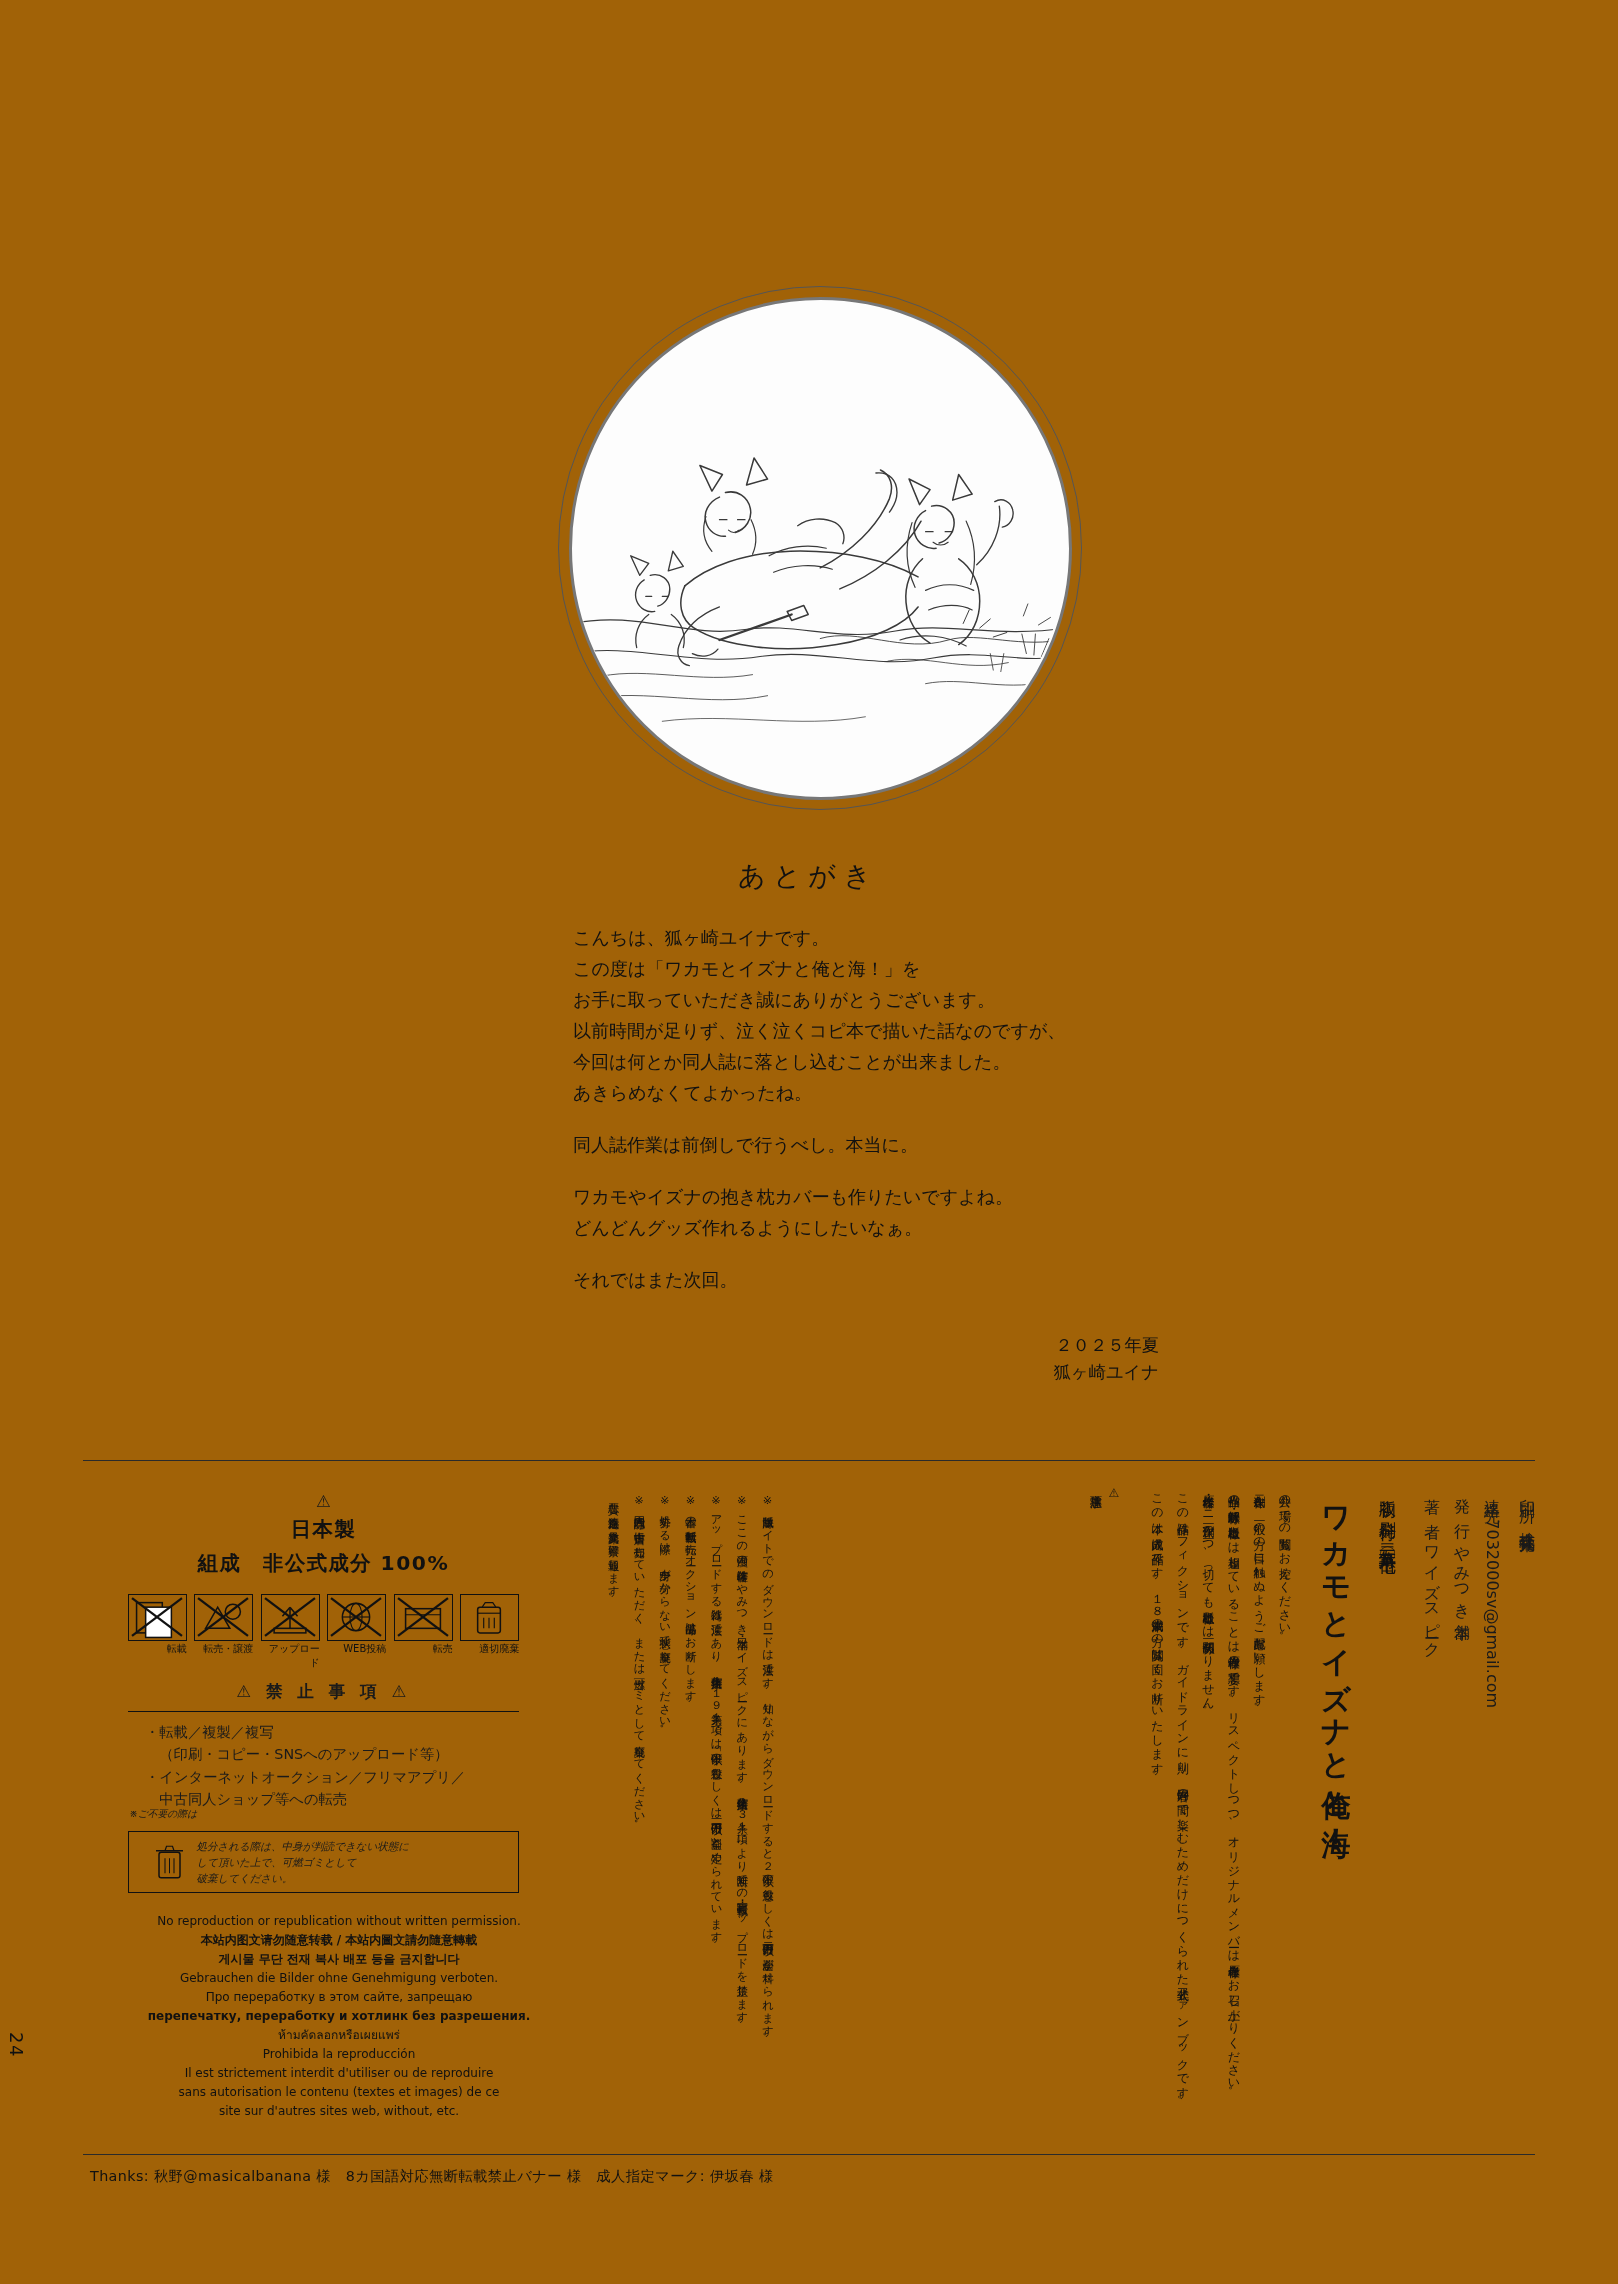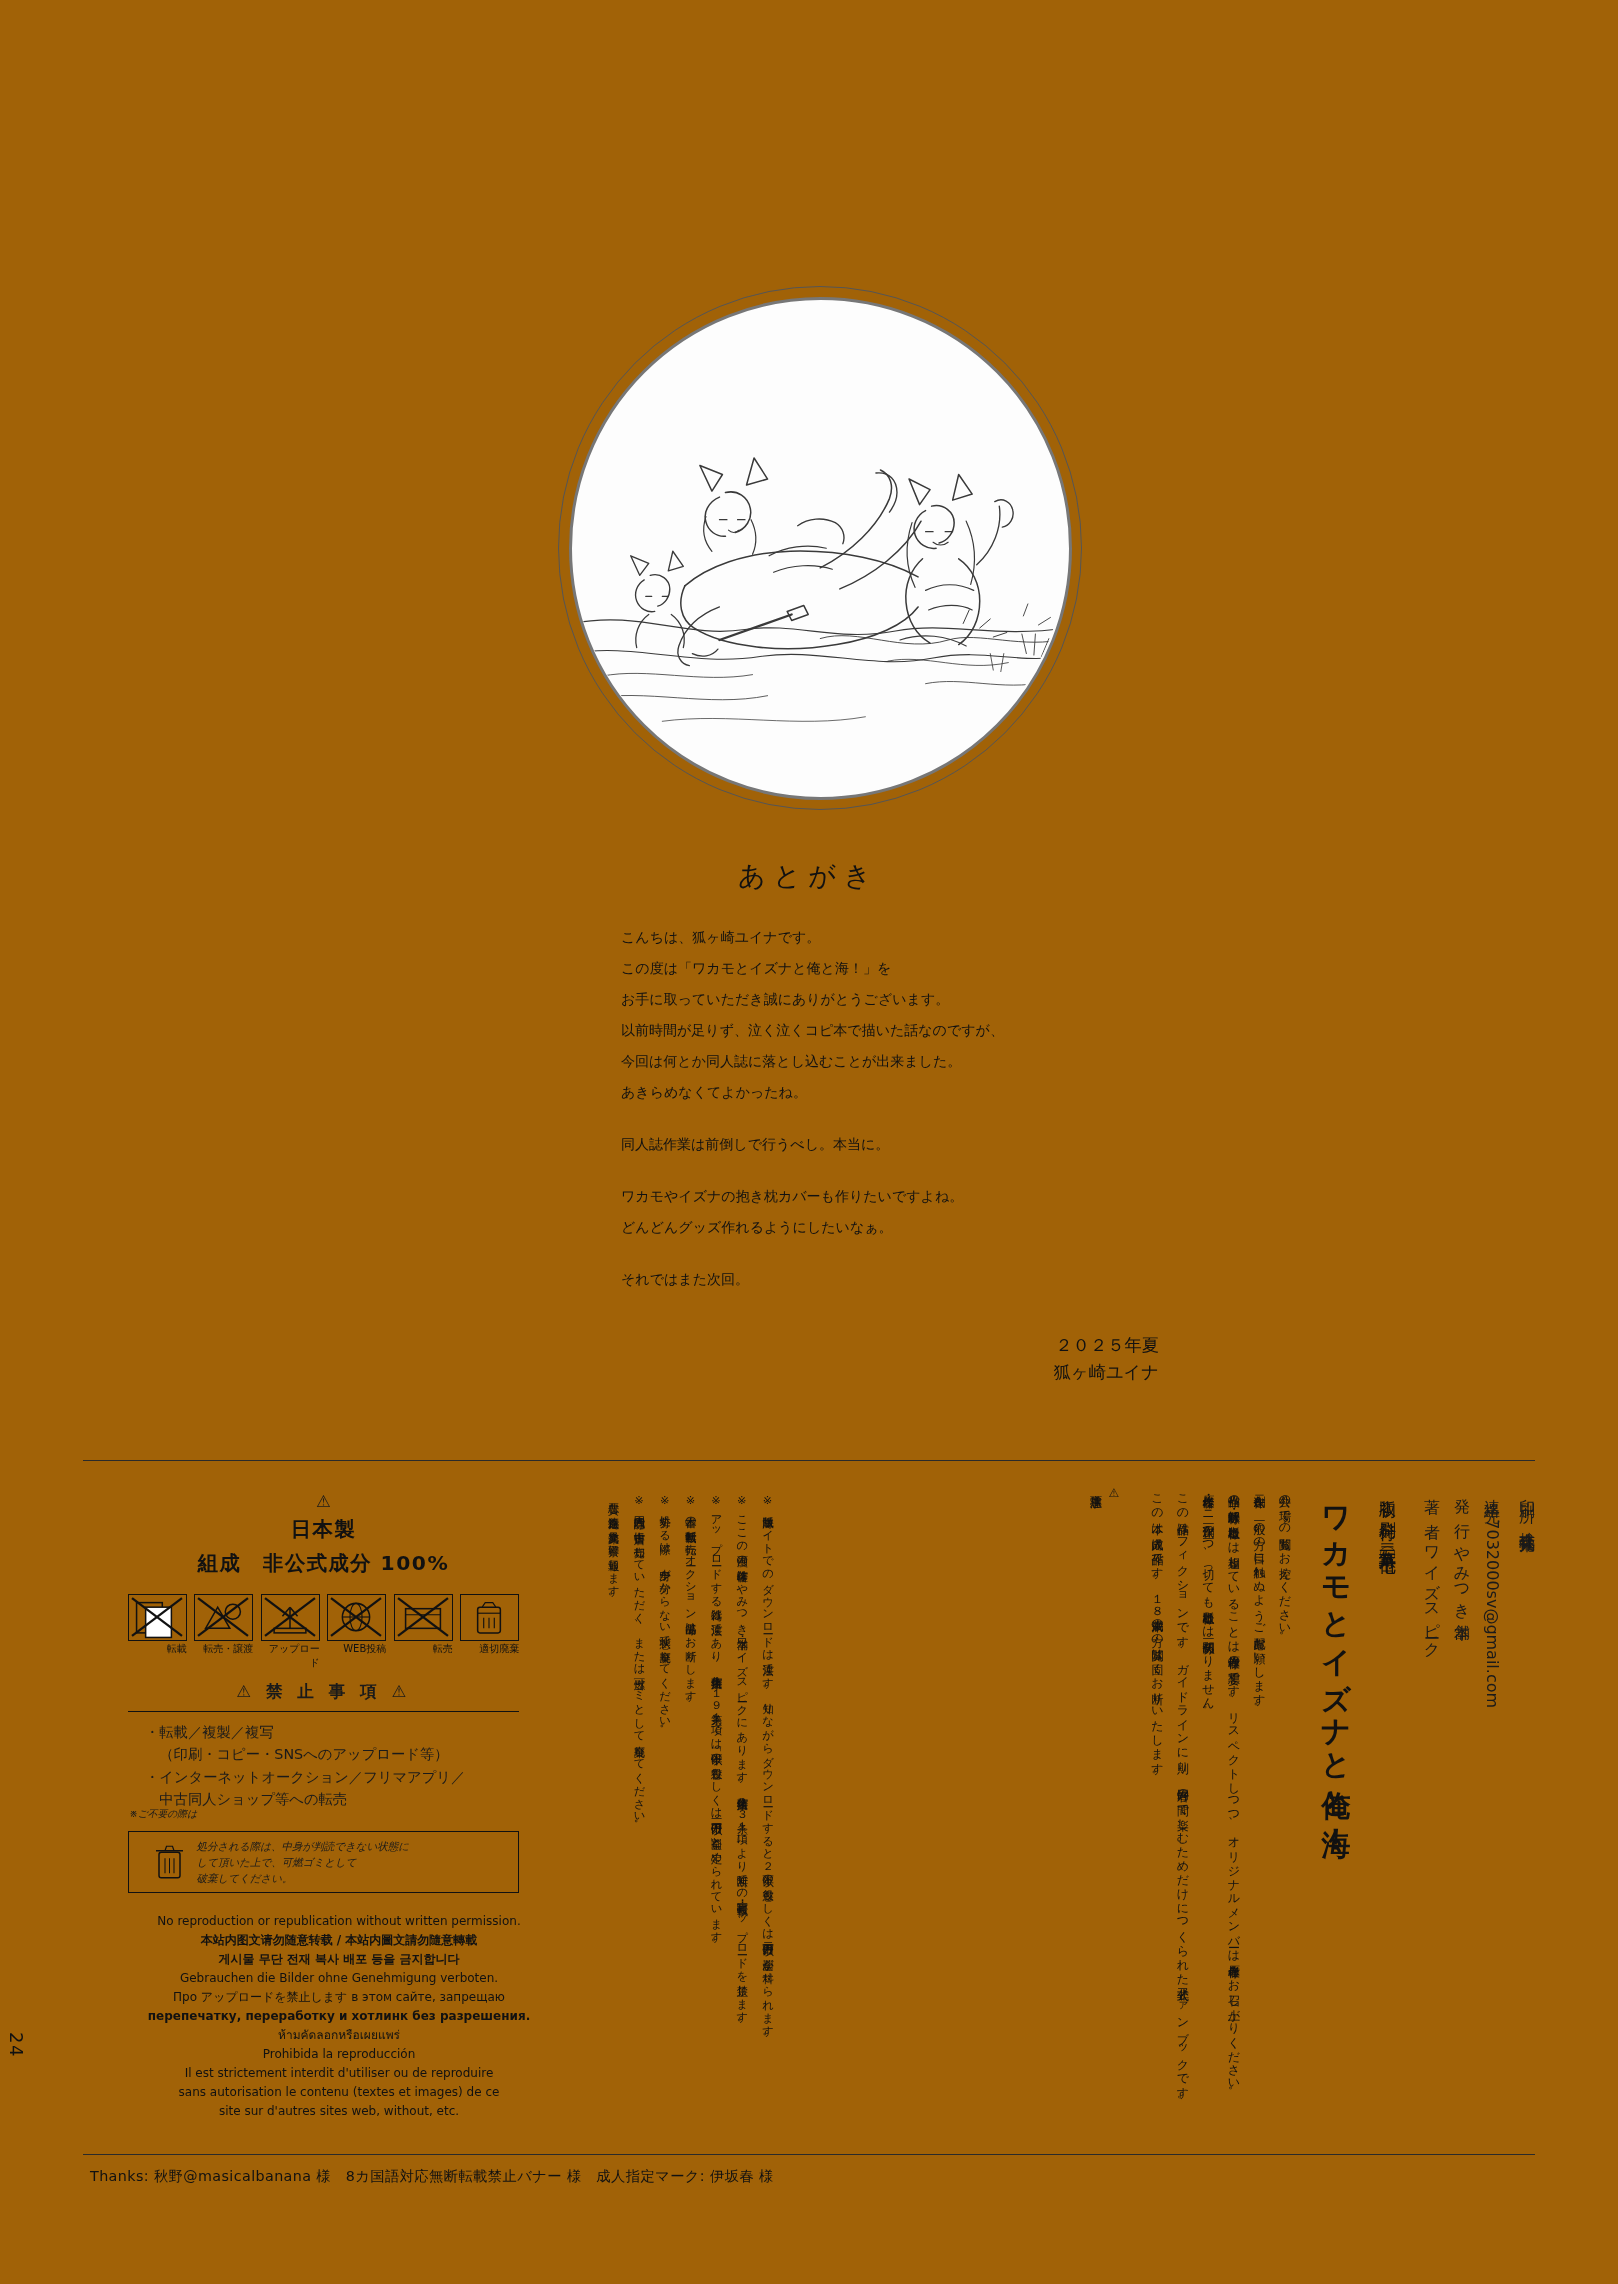--- a/index.html
+++ b/index.html
@@ -61,24 +61,23 @@
     font-size: 27px;
     letter-spacing: 7.5px;
     color: #111;
     font-family: "DejaVu Sans", sans-serif;
   }
   .afterword-body {
     position: absolute;
     left: 573px;
     top: 922px;
     width: 587px;
-    font-size: 14px;
+    font-size: 18px;
     line-height: 31px;
     color: #111;
-    margin-left: 48px;
   }
   .afterword-body p { margin: 0 0 21px 0; }
   .afterword-sign {
     position: absolute;
     left: 941px;
     top: 1332px;
     width: 218px;
     text-align: right;
     font-size: 17.3px;
     line-height: 27px;
@@ -593,21 +592,21 @@
 破棄してください。</div>
       </div>
     </div>
   </div>
 
   <div class="multi-lang">
     <div>No reproduction or republication without written permission.</div>
     <div class="b">本站内图文请勿随意转载 / 本站内圖文請勿隨意轉載</div>
     <div class="b">게시물 무단 전재 복사 배포 등을 금지합니다</div>
     <div>Gebrauchen die Bilder ohne Genehmigung verboten.</div>
-    <div>Про アップロードを禁止します в этом сайте, запрещаю</div>
+    <div>Про переработку в этом сайте, запрещаю</div>
     <div class="b">перепечатку, переработку и хотлинк без разрешения.</div>
     <div>ห้ามคัดลอกหรือเผยแพร่</div>
     <div>Prohibida la reproducción</div>
     <div>Il est strictement interdit d'utiliser ou de reproduire</div>
     <div>sans autorisation le contenu (textes et images) de ce</div>
     <div>site sur d'autres sites web, without, etc.</div>
   </div>
 
   <div class="page-num">24</div>
 

